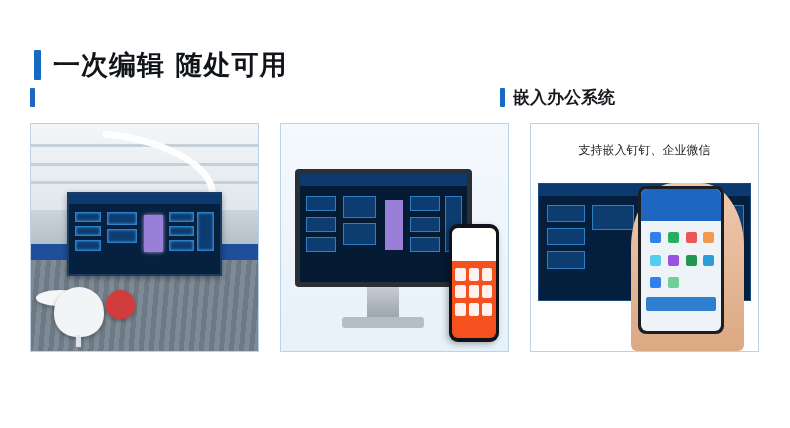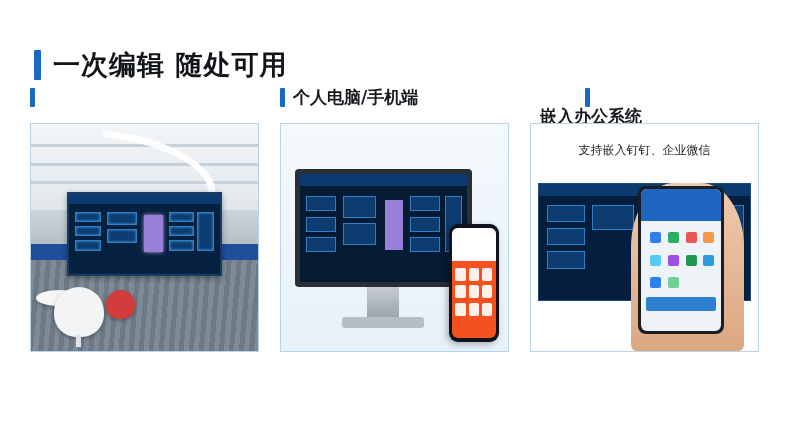--- a/index.html
+++ b/index.html
@@ -200,26 +200,22 @@
 
   <div class="main-title">
     <span class="bar"></span>
     <span class="txt">一次编辑  随处可用</span>
   </div>
 
   <div class="col-title" style="left:30px; top:88px;">
     <span class="bar"></span>
   </div>
 
-  <div class="col-title" style="left:280px; top:88px;">
-    <span class="bar"></span>
-    <span class="txt">个人电脑/手机端</span>
-  </div>
-
-  <div class="col-title" style="left:540px; top:88px;flex-direction:column;">
+
+  <div class="col-title" style="left:500px; top:88px;">
     <span class="bar"></span>
     <span class="txt">嵌入办公系统</span>
   </div>
 
   <div class="card" style="left:30px; top:123px; width:229px; height:229px;">
     <div class="room">
       <div class="ceiling"></div>
       <div class="ceil-line" style="left:-5%; top:9%; width:110%;"></div>
       <div class="ceil-line" style="left:-5%; top:17%; width:110%;"></div>
       <div class="ceil-line" style="left:-5%; top:25%; width:110%;"></div>

